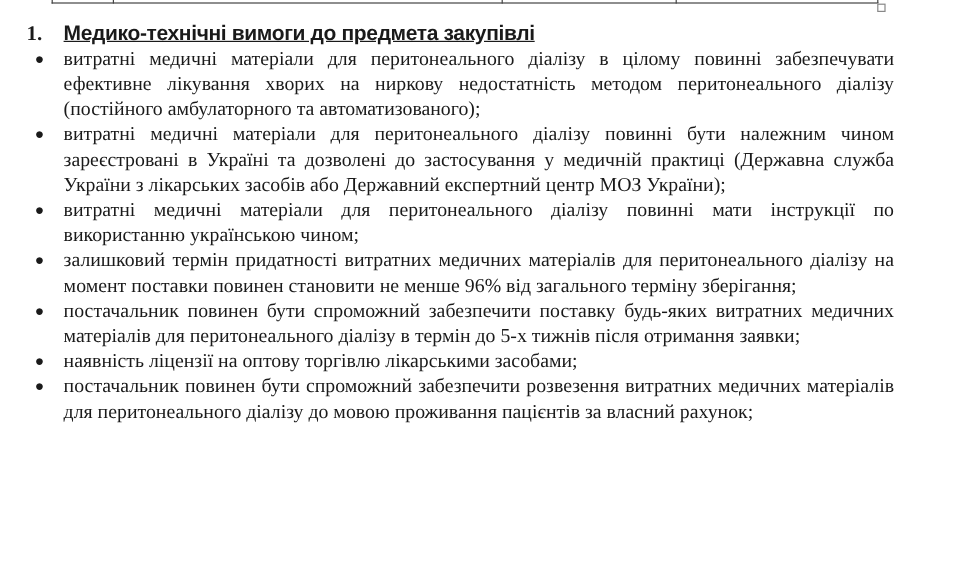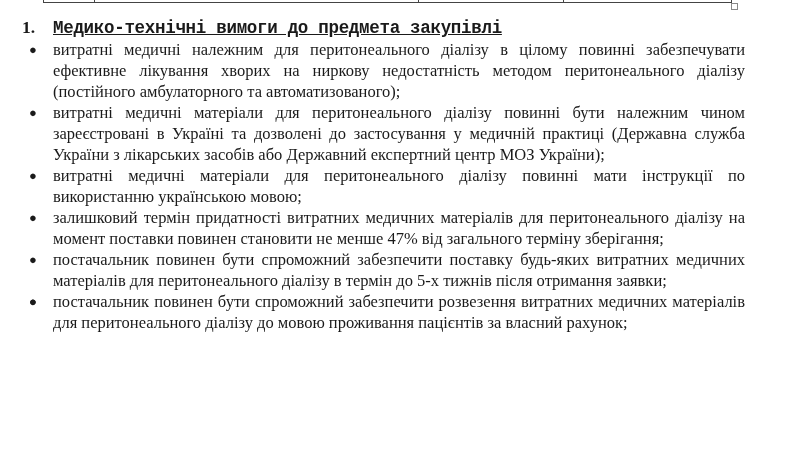--- a/index.html
+++ b/index.html
@@ -14,21 +14,21 @@
   .table-stub .resize-handle {
     position: absolute; left: 731px; top: 3px; width: 5px; height: 5px;
     border: 1px solid #888; background: #fff;
   }
   .section { position: absolute; left: 22px; top: 16px; width: 730px; }
   .heading {
     font-size: 17.5px; font-weight: bold; line-height: 22px;
     display: flex; align-items: baseline;
   }
   .heading .num { width: 31px; }
-  .heading .title { text-decoration: underline; font-family: Liberation Mono, monospace; letter-spacing: -0.3px; }
+  .heading .title { text-decoration: underline; font-family: Liberation Sans, sans-serif; letter-spacing: -0.3px; }
   ul.reqs { list-style: none; margin: 0; padding: 0; }
   ul.reqs li {
     position: relative; padding-left: 31px;
     font-size: 16.5px; line-height: 21px; text-align: justify;
     text-align-last: left;
     width: 692px;
   }
   ul.reqs li .bullet {
     position: absolute; left: 7px; top: 0; font-size: 13px; line-height: 21px;
   }
@@ -45,21 +45,21 @@
   <div class="vline" style="left:731px;"></div>
   <div class="resize-handle"></div>
 </div>
 
 <div class="section">
   <div class="heading">
     <span class="num">1.</span>
     <span class="title">Медико-технічні вимоги до предмета закупівлі</span>
   </div>
   <ul class="reqs">
-    <li><span class="bullet">●</span><span>витратні медичні належним для перитонеального діалізу в цілому повинні забезпечувати ефективне лікування хворих на ниркову недостатність методом перитонеального діалізу (постійного амбулаторного та автоматизованого);</span></li>
+    <li><span class="bullet">●</span><span>витратні медичні матеріали для перитонеального діалізу в цілому повинні забезпечувати ефективне лікування хворих на ниркову недостатність методом перитонеального діалізу (постійного амбулаторного та автоматизованого);</span></li>
     <li><span class="bullet">●</span><span>витратні медичні матеріали для перитонеального діалізу повинні бути належним чином зареєстровані в Україні та дозволені до застосування у медичній практиці (Державна служба України з лікарських засобів або Державний експертний центр МОЗ України);</span></li>
-    <li><span class="bullet">●</span><span>витратні медичні матеріали для перитонеального діалізу повинні мати інструкції по використанню українською мовою;</span></li>
-    <li><span class="bullet">●</span><span>залишковий термін придатності витратних медичних матеріалів для  перитонеального діалізу на момент поставки повинен становити не менше 47% від загального терміну зберігання;</span></li>
+    <li><span class="bullet">●</span><span>витратні медичні матеріали для перитонеального діалізу повинні мати інструкції по використанню українською чином;</span></li>
+    <li><span class="bullet">●</span><span>залишковий термін придатності витратних медичних матеріалів для  перитонеального діалізу на момент поставки повинен становити не менше 96% від загального терміну зберігання;</span></li>
     <li><span class="bullet">●</span><span>постачальник повинен бути спроможний забезпечити поставку будь-яких витратних медичних матеріалів для перитонеального діалізу в термін до 5-х тижнів після отримання заявки;</span></li>
-    <li><span class="bullet">●</span></li>
+    <li><span class="bullet">●</span><span>наявність ліцензії на оптову торгівлю лікарськими засобами;</span></li>
     <li><span class="bullet">●</span><span>постачальник повинен бути спроможний забезпечити розвезення витратних медичних матеріалів для перитонеального діалізу до мовою проживання пацієнтів за власний рахунок;</span></li>
   </ul>
 </div>
 
 </body></html>

